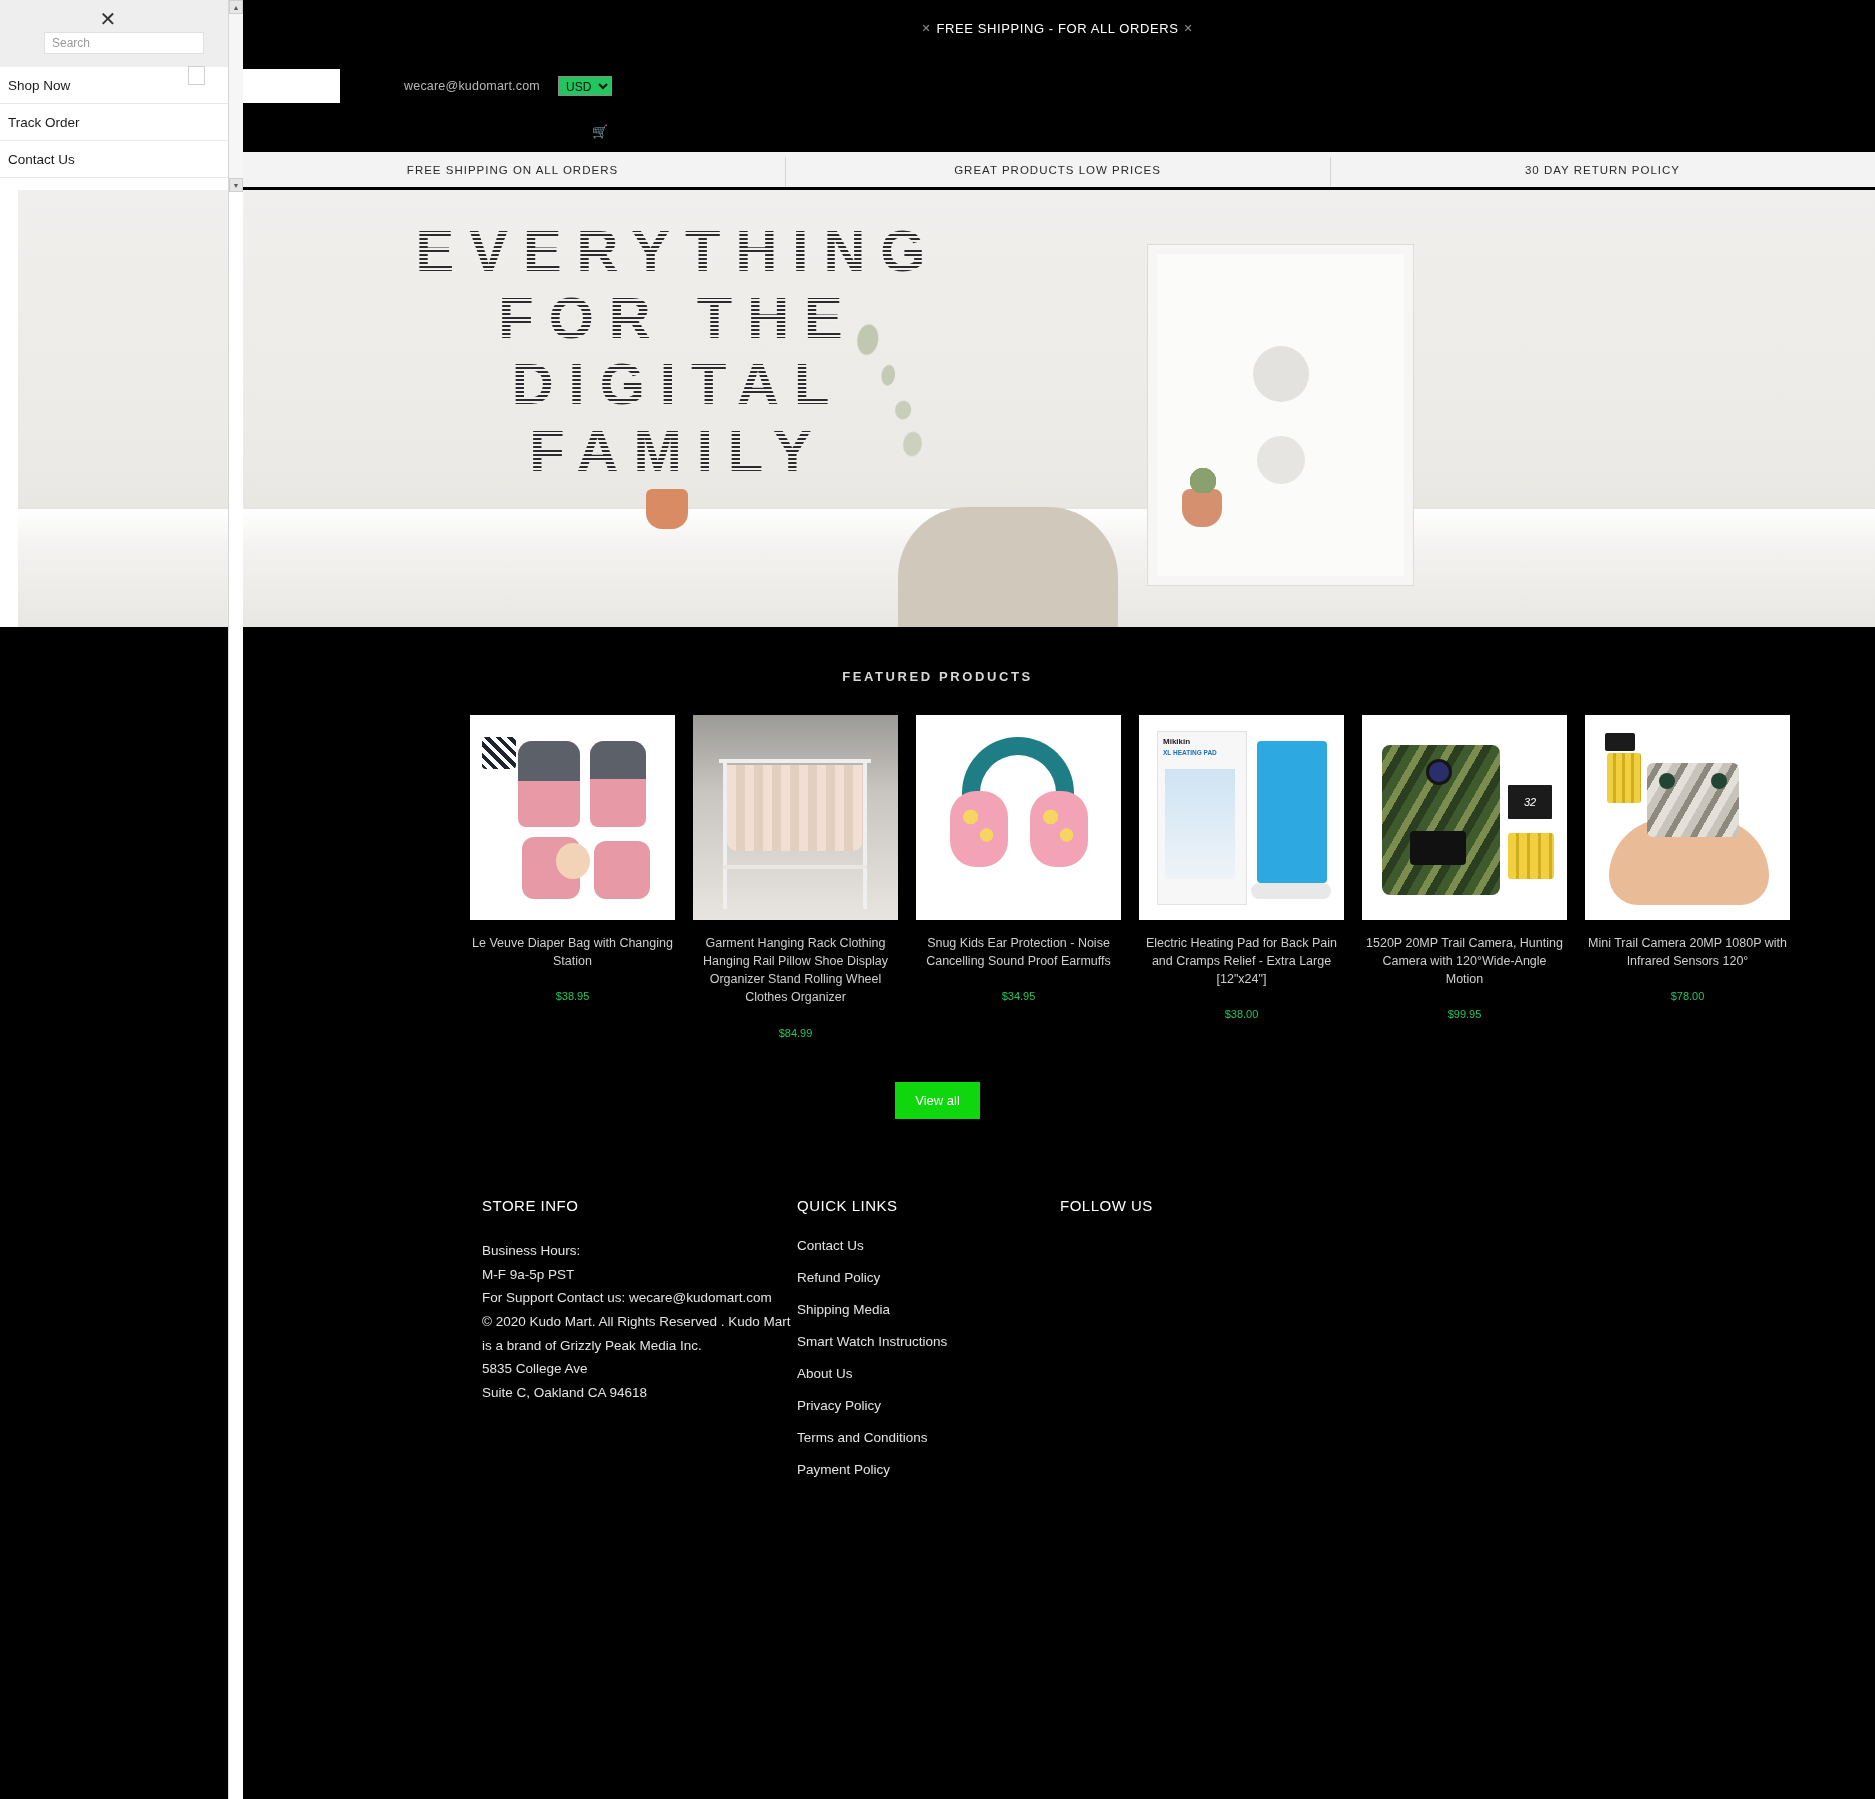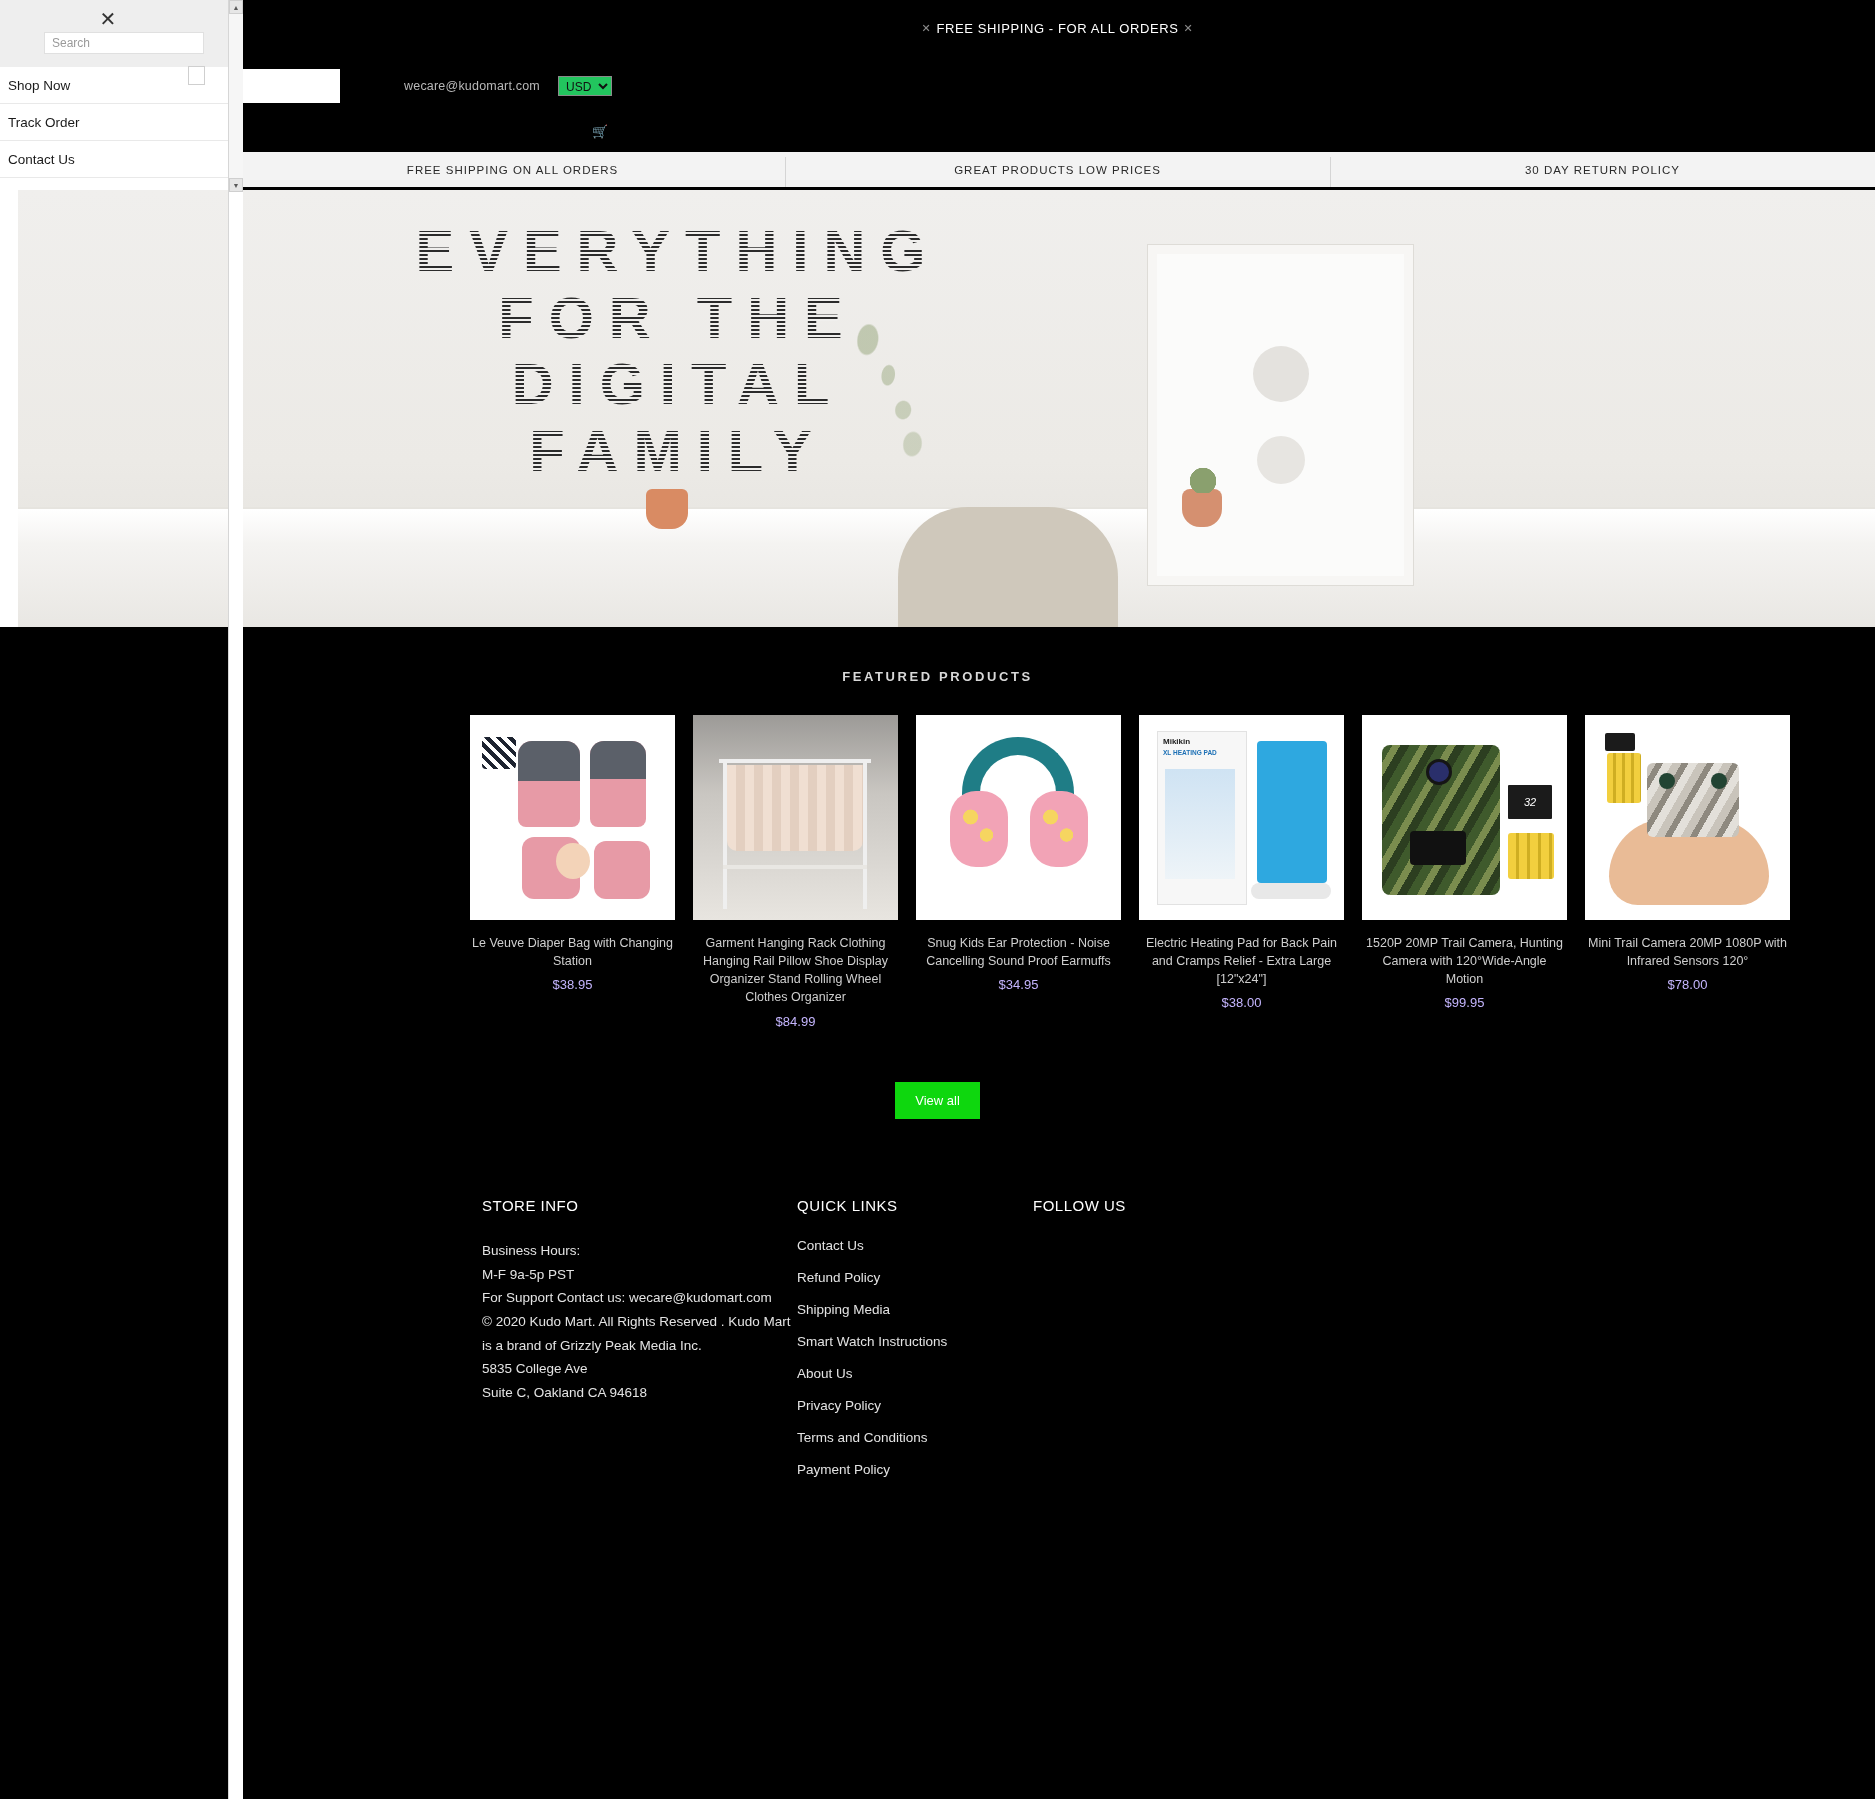--- a/index.html
+++ b/index.html
@@ -156,21 +156,21 @@
   }
   .product-card { width:205px; text-align:center; cursor:pointer; }
   .product-img {
     width:205px; height:205px; background:#ffffff;
     display:block; overflow:hidden; position:relative;
   }
   .product-title {
     margin-top:14px; color:#cfcfcf; font-size:12.5px; line-height:1.45;
     padding:0 2px;
   }
-  .product-price { margin-top:7px; color:#c4b5fd; font-size:13px; }
+  .product-price { margin-top:20px; color:#22c55e; font-size:11px; }
 
   
   .pa { position:absolute; inset:0; }
   .bag-a{position:absolute;left:48px;top:26px;width:62px;height:86px;background:#e79aa6;border-radius:14px 14px 8px 8px;}
   .bag-a:after{content:"";position:absolute;left:0;top:0;width:62px;height:40px;background:#5b6069;border-radius:14px 14px 0 0;}
   .bag-b{position:absolute;left:120px;top:26px;width:56px;height:86px;background:#e79aa6;border-radius:14px 14px 8px 8px;}
   .bag-b:after{content:"";position:absolute;left:0;top:0;width:56px;height:38px;background:#5b6069;border-radius:14px 14px 0 0;}
   .bag-c{position:absolute;left:12px;top:22px;width:34px;height:32px;background:repeating-linear-gradient(45deg,#1d2330 0 4px,#fff 4px 8px);border-radius:4px;}
   .bag-d{position:absolute;left:52px;top:122px;width:58px;height:62px;background:#e79aa6;border-radius:12px;}
   .bag-e{position:absolute;left:124px;top:126px;width:56px;height:58px;background:#e79aa6;border-radius:12px;}
@@ -463,21 +463,21 @@
         <a class="f-link">Contact Us</a>
         <a class="f-link">Refund Policy</a>
         <a class="f-link">Shipping Media</a>
         <a class="f-link" style="white-space:nowrap">Smart Watch Instructions</a>
         <a class="f-link">About Us</a>
         <a class="f-link">Privacy Policy</a>
         <a class="f-link" style="white-space:nowrap">Terms and Conditions</a>
         <a class="f-link">Payment Policy</a>
       </div>
 
-      <div class="fcol-follow" style="margin-left:71px">
+      <div class="fcol-follow" style="margin-left:98px">
         <div class="f-head">FOLLOW US</div>
       </div>
 
     </div>
 
   </div>
 
   <div class="masked"></div>
 
   <div class="drawer">

